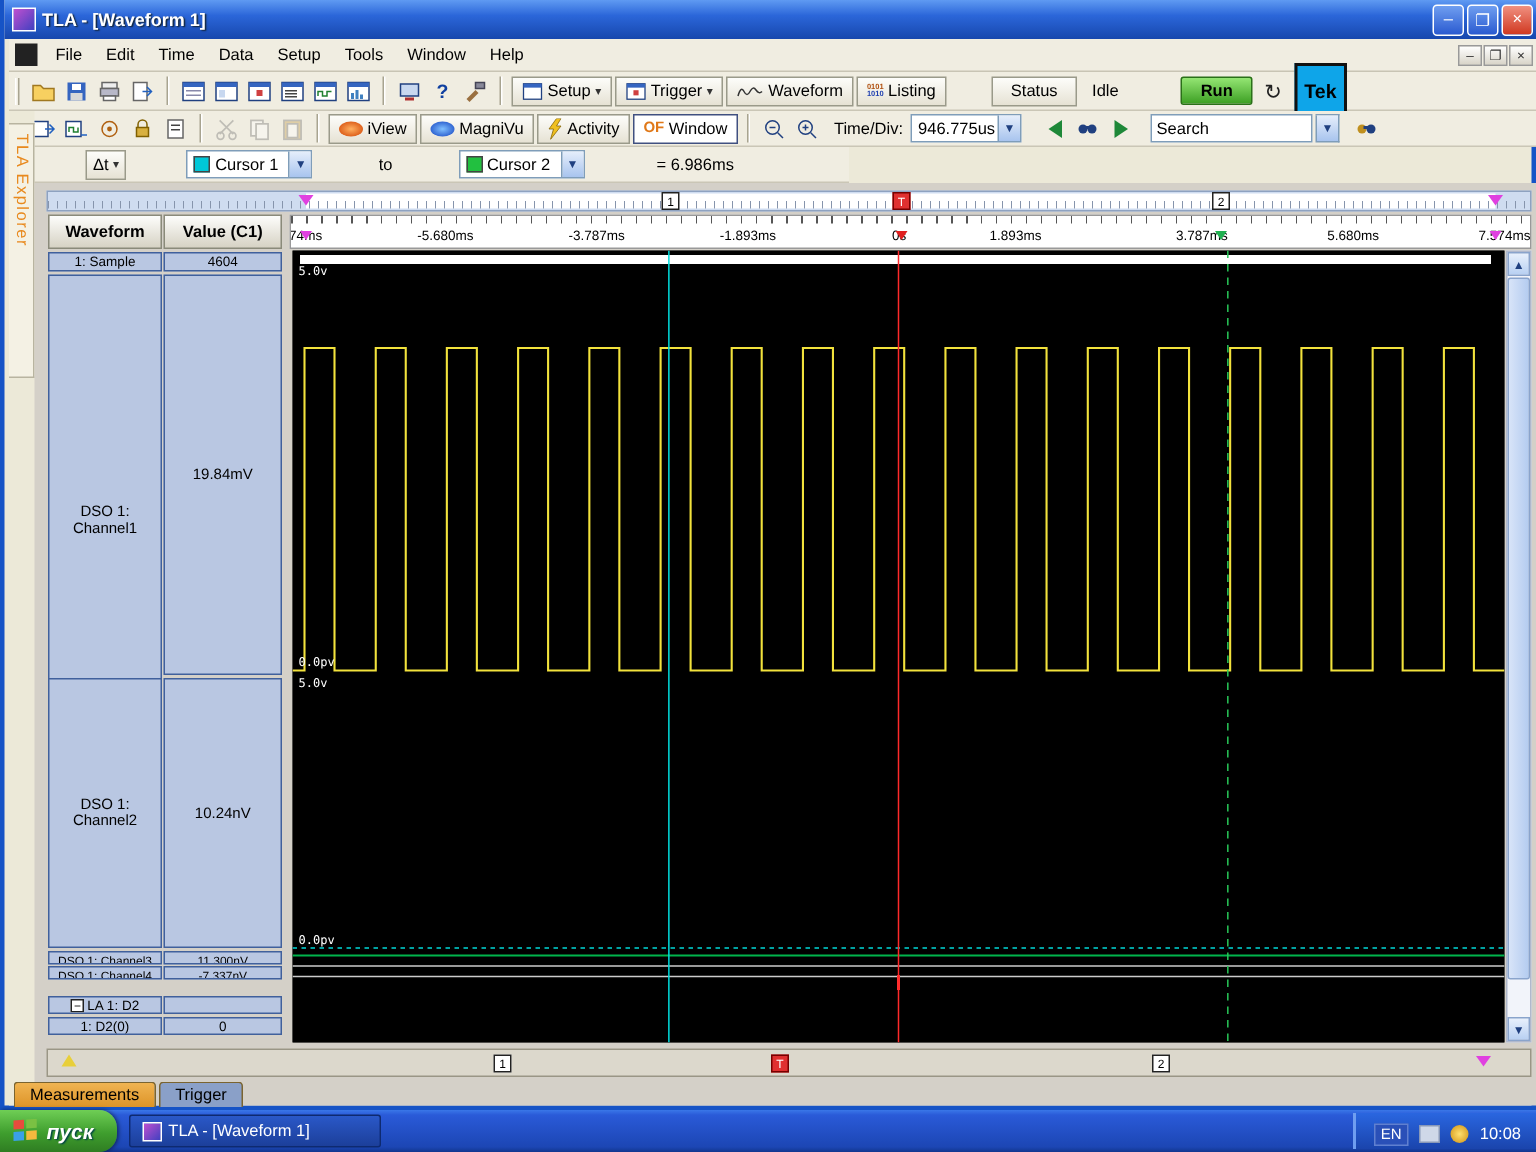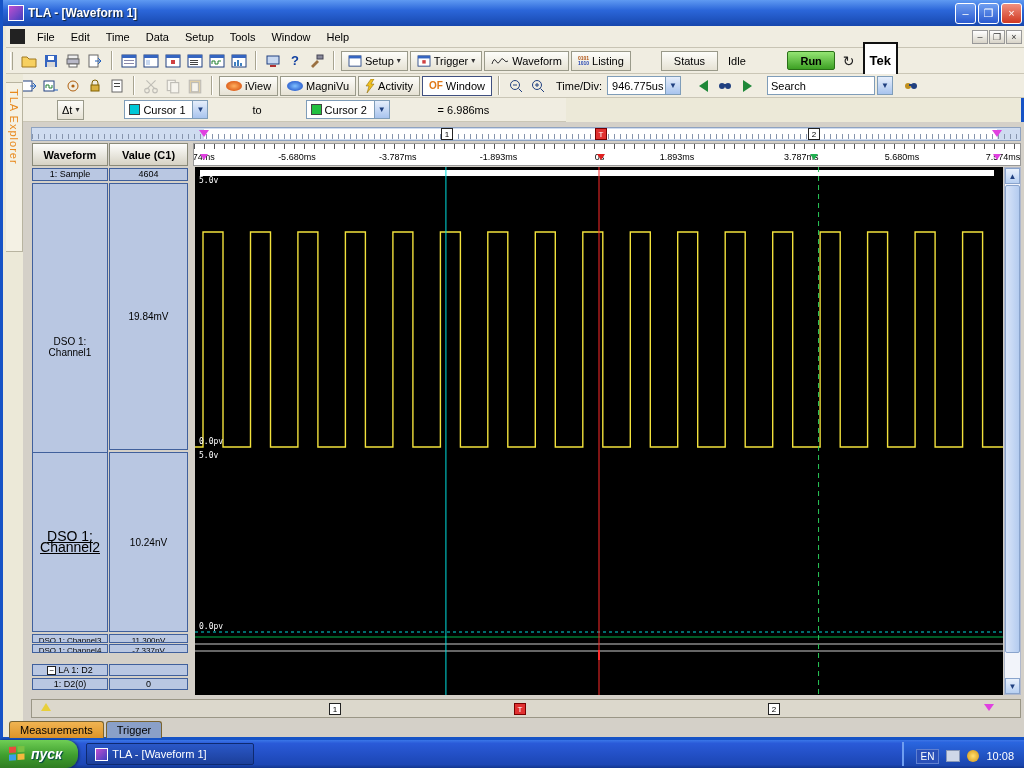--- a/index.html
+++ b/index.html
@@ -38,21 +38,21 @@
   .btn{border:1px solid #9a9a8a;background:linear-gradient(#fdfdfa,#e6e2d4);height:20px;display:inline-flex;
        align-items:center;gap:3px;padding:0 6px;font-size:11px;color:#000;}
   .ddarrow{font-size:8px;color:#333;}
   .help-ico{font-weight:bold;color:#1040a0;font-size:13px;}
   .listing-ico{display:flex;flex-direction:column;line-height:5px;font-size:5px;font-weight:bold;}
   .listing-ico .r1{color:#b05010;} .listing-ico .r2{color:#2040b0;}
   .status-val{font-size:11px;margin-left:8px;}
   .run-btn{background:linear-gradient(#94e573,#3da024);border:1px solid #2a7018;font-weight:bold;
            padding:0 12px;height:19px;border-radius:2px;font-size:11px;}
   .repeat-ico{font-size:14px;color:#222;margin:0 6px;}
-  .tek-logo{border:2px solid #111;background:#ffffff;font-weight:bold;font-size:13px;padding:17px 5px;height:18px;
+  .tek-logo{border:2px solid #111;background:#0ea5e9;font-weight:bold;font-size:13px;padding:17px 5px;height:18px;
             display:flex;align-items:center;}
   .oval{width:16px;height:10px;border-radius:50%;display:inline-block;}
   .oval.red{background:radial-gradient(#ffb060,#d04000);}
   .oval.blue{background:radial-gradient(#80c0ff,#1040c0);}
   .of-badge{color:#e07818;font-weight:bold;font-size:10px;}
   .of-btn{border:1px solid #405080;background:#fff;}
   .combo{display:inline-flex;align-items:center;background:#fff;border:1px solid #7f9db9;height:19px;
          font-size:11px;padding-left:4px;color:#000;}
   .combo .arrow{margin-left:auto;width:15px;height:17px;background:linear-gradient(#e6eefb,#a8c4ee);
          border-left:1px solid #7f9db9;color:#204080;font-size:8px;display:flex;align-items:center;justify-content:center;}
@@ -488,21 +488,21 @@
         <div class="tri-down tri-m" style="left: 803px;"></div>
       </div>
 
     <div class="row-labels">
         <div class="grid-cell" style="top: 1px; height: 13px; font-size: 9px;">
           <span>1: Sample</span>
         </div>
         <div class="grid-cell" style="top: 16px; height: 328px; font-size: 10px;">
           <span>DSO 1: Channel1</span>
         </div>
-        <div class="grid-cell" style="top: 285px; height: 180px; font-size: 14px; text-decoration: underline;">
+        <div class="grid-cell" style="top: 285px; height: 180px; font-size: 10px;">
           <span>DSO 1: Channel2</span>
         </div>
         <div class="grid-cell" style="top: 467px; height: 9px; font-size: 8px;">
           <span>DSO 1: Channel3</span>
         </div>
         <div class="grid-cell" style="top: 477px; height: 9px; font-size: 8px;">
           <span>DSO 1: Channel4</span>
         </div>
         <div class="grid-cell" style="top: 497px; height: 12px; font-size: 9px;">
           <span class="expander">−</span>

